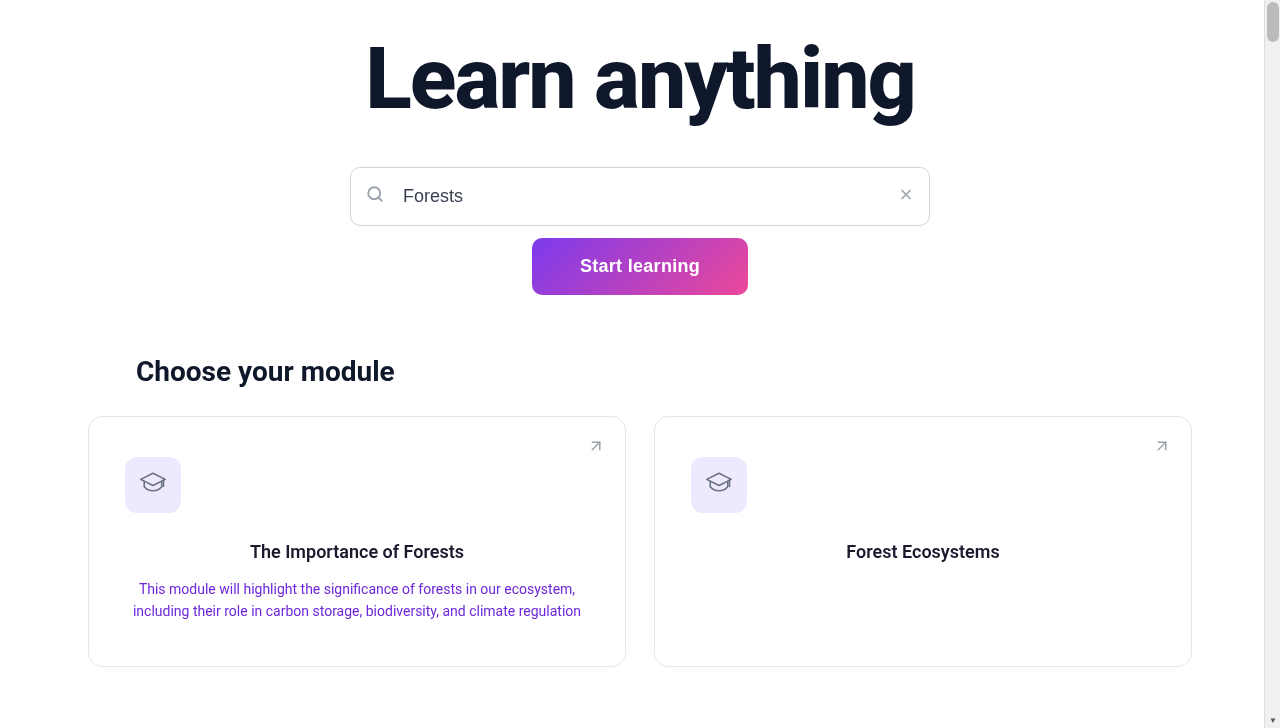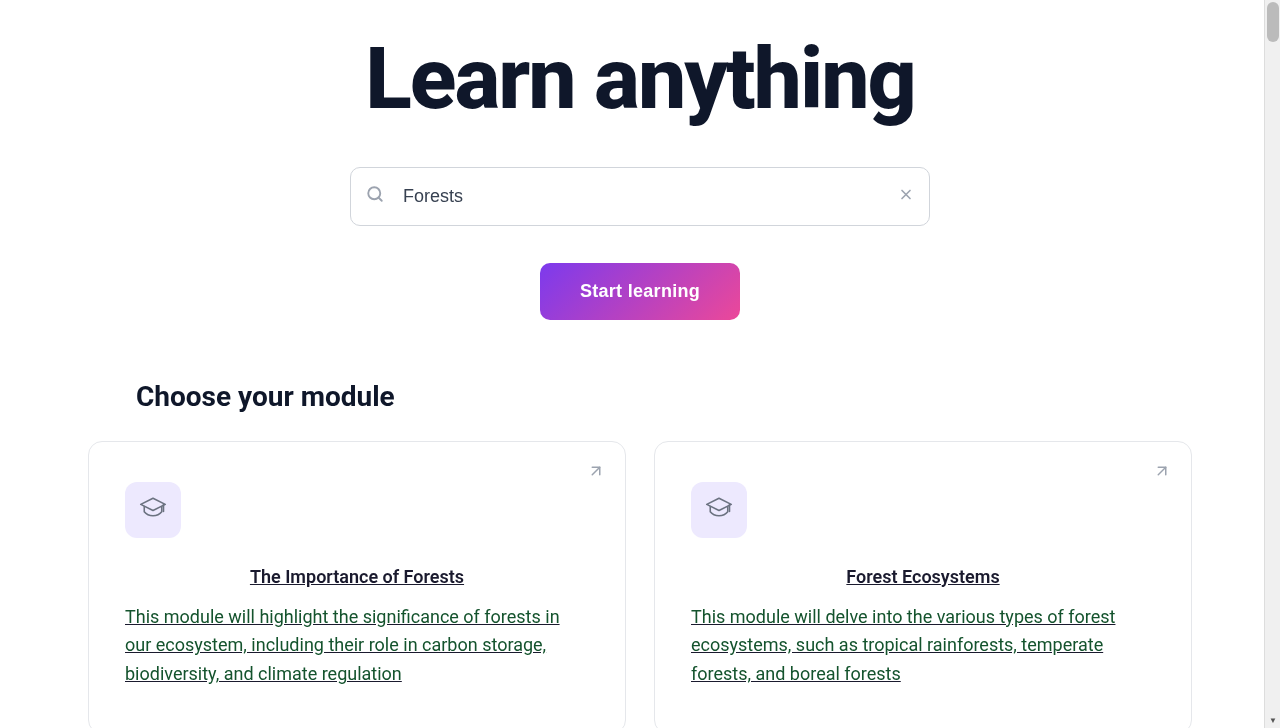--- a/index.html
+++ b/index.html
@@ -77,21 +77,21 @@
       font-weight: 800;
       color: #0f172a;
       line-height: 1.1;
       margin-bottom: 40px;
       letter-spacing: -2px;
     }
 
     .search-container {
       position: relative;
       max-width: 580px;
-      margin: 0 auto 37px auto;
+      margin: 0 auto 12px auto;
     }
 
     .search-box {
       width: 100%;
       padding: 18px 50px 18px 52px;
       font-size: 18px;
       border: 1.5px solid #d1d5db;
       border-radius: 10px;
       outline: none;
       color: #374151;
@@ -113,21 +113,21 @@
       top: 50%;
       transform: translateY(-50%);
       color: #9ca3af;
       font-size: 18px;
       cursor: pointer;
     }
 
     .start-button {
       display: block;
       margin: 0 auto;
-      width: 200px;
+      width: 216px;
       padding: 18px 0;
       font-size: 18px;
       font-weight: 600;
       color: #fff;
       background: linear-gradient(135deg, #7c3aed, #ec4899);
       border: none;
       border-radius: 10px;
       cursor: pointer;
       letter-spacing: 0.3px;
     }
@@ -141,21 +141,20 @@
       font-weight: 700;
       color: #0f172a;
       margin-bottom: 28px;
       margin-left: 48px;
     }
 
     .modules-grid {
       display: grid;
       grid-template-columns: 1fr 1fr;
       gap: 28px;
-      text-decoration: underline;
     }
 
     .module-card {
       background: #fff;
       border: 1.5px solid #e5e7eb;
       border-radius: 14px;
       padding: 40px 36px 44px 36px;
       position: relative;
       cursor: pointer;
     }
@@ -186,23 +185,24 @@
 
     .card-title {
       font-size: 18px;
       font-weight: 600;
       color: #1a1a2e;
       margin-bottom: 16px;
       text-align: center;
     }
 
     .card-description {
-      font-size: 18px;
+      font-size: 14px;
       line-height: 1.6;
-      color: #14532d;
+      color: #6d28d9;
+      text-align: center;
     }
 
     
     .grad-icon {
       width: 28px;
       height: 28px;
     }
   </style>
 </head>
 <body>
@@ -272,19 +272,18 @@
         <div class="card-icon-wrap">
           <span class="card-icon">
             <svg class="grad-icon" viewBox="0 0 32 32" fill="none" xmlns="http://www.w3.org/2000/svg">
               <path d="M16 6L2 13l14 7 14-7-14-7z" stroke="#6b7280" stroke-width="1.8" stroke-linejoin="round" fill="none"></path>
               <path d="M6 15.5v6c0 0 3.5 4.5 10 4.5s10-4.5 10-4.5v-6" stroke="#6b7280" stroke-width="1.8" stroke-linecap="round" fill="none"></path>
               <path d="M28 13v8" stroke="#6b7280" stroke-width="1.8" stroke-linecap="round"></path>
             </svg>
           </span>
         </div>
         <div class="card-title">Forest Ecosystems</div>
-        <div class="card-description">This module will delve into the various types of forest ecosystems, such as tropical rainforests, temperate forests, and boreal forests</div>
       </div>
 
     </div>
   </div>
 
 </div>
 
 </body></html>

